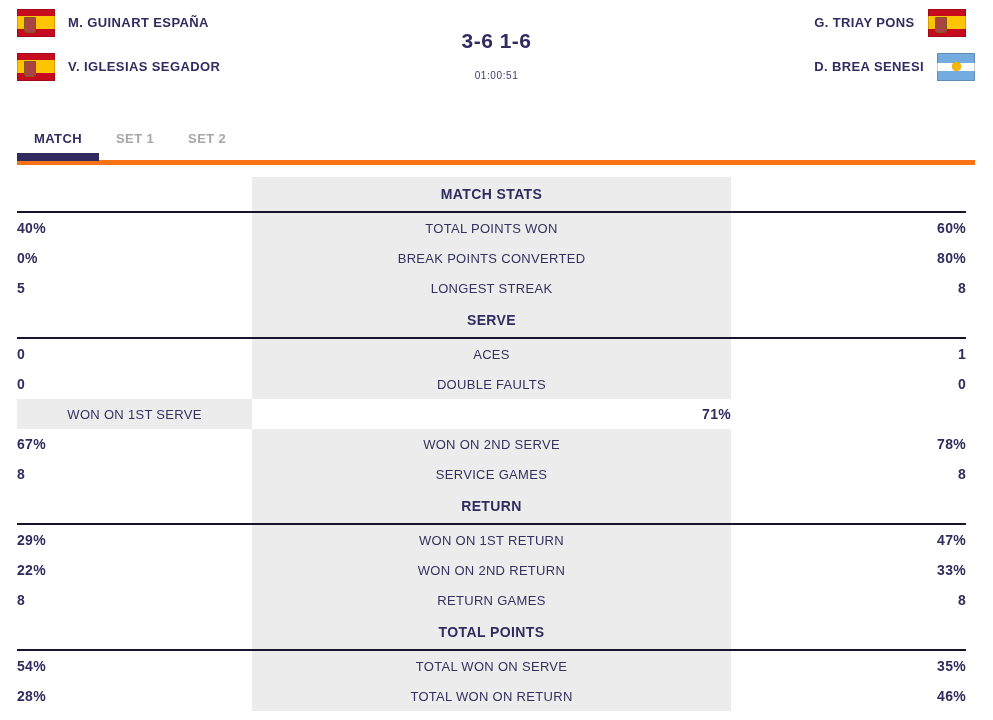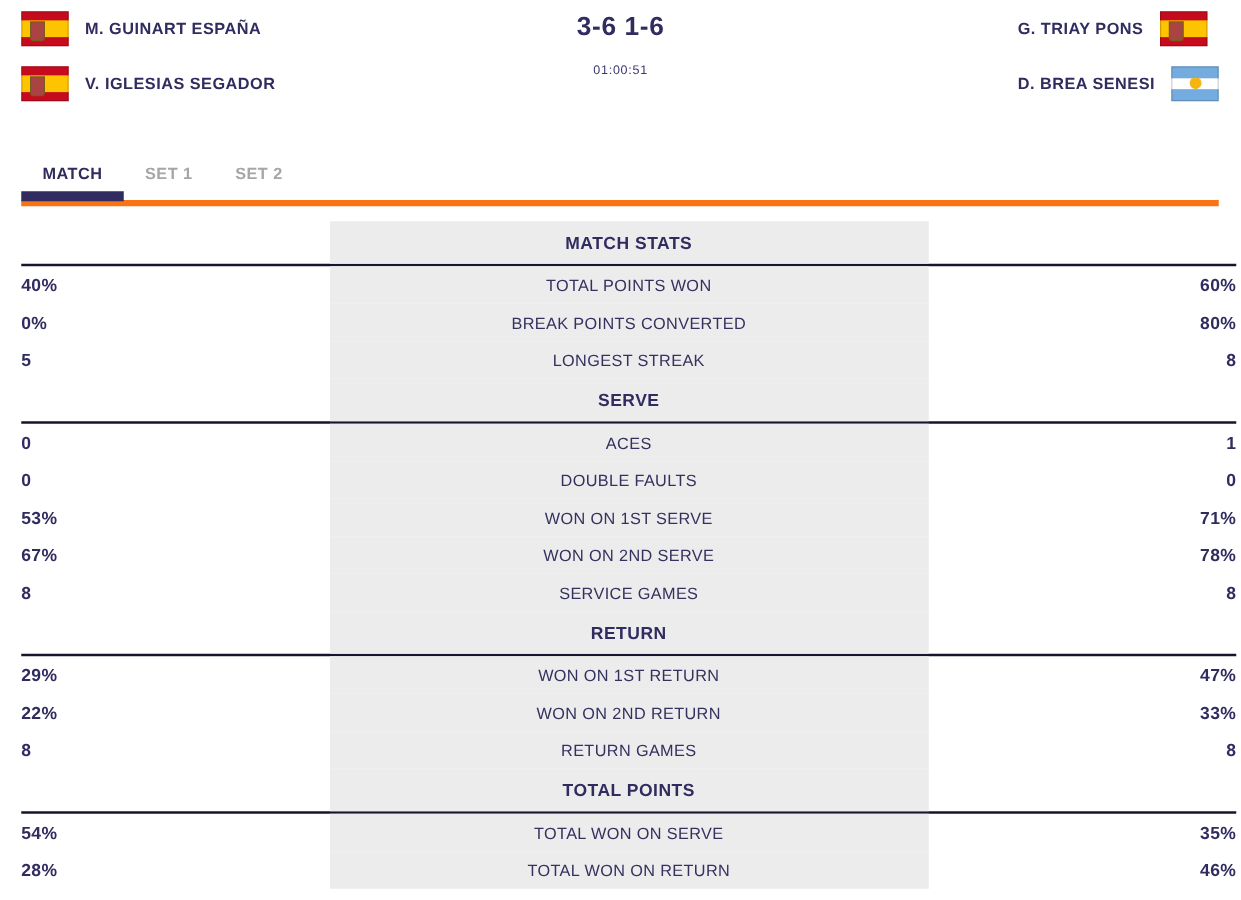--- a/index.html
+++ b/index.html
@@ -14,33 +14,33 @@
   .player { display:flex; align-items:center; gap:13px; height:29px; }
   .player-name { font-size:13px; font-weight:bold; color:#302c5f; letter-spacing:.4px; white-space:nowrap; }
   .flag { width:38px; height:28px; flex:0 0 auto; position:relative; border:1px solid rgba(0,0,0,.18); }
   .flag.spain { background:linear-gradient(#c60b1e 0 25%, #ffc400 25% 75%, #c60b1e 75% 100%); }
   .flag.spain::after { content:""; position:absolute; left:6px; top:7px; width:10px; height:14px;
     background:#a94442; border:1px solid #7a5c1e; border-radius:0 0 3px 3px; }
   .flag.argentina { background:linear-gradient(#74acdf 0 33%, #ffffff 33% 67%, #74acdf 67% 100%); }
   .flag.argentina::after { content:""; position:absolute; left:50%; top:50%; width:9px; height:9px;
     margin:-4.5px 0 0 -4.5px; border-radius:50%; background:#f6b40e; box-shadow:0 0 1px #d49a00; }
   .score-block { position:absolute; left:0; right:0; top:10px; text-align:center; pointer-events:none; }
-  .score { font-size:21px; font-weight:bold; color:#302c5f; letter-spacing:.5px; }
+  .score { font-size:21px; font-weight:bold; color:#302c5f; letter-spacing:.5px;margin-top:19px; }
   .duration { margin-top:17px; font-size:10px; font-weight:400; color:#3b3870; letter-spacing:.6px; }
 
   
   .tabs { display:flex; margin:19px 18px 0 17px; border-bottom:5px solid #f97316; }
   .tab { appearance:none; background:none; border:none; cursor:pointer; position:relative;
     font-family:inherit; font-size:13px; font-weight:bold; letter-spacing:.4px;
     color:#a6a6a6; padding:8px 17px 14px; }
   .tab.active { color:#302c5f; }
   .tab.active::after { content:""; position:absolute; left:0; right:0; bottom:-1px; height:8px; background:#302c5f; }
 
   
-  .stats { margin:12px 4px 0 17px; }
+  .stats { margin:12px 27px 0 17px; }
   .row { display:grid; grid-template-columns:1fr 479px 1fr; }
   .cell { display:flex; align-items:center; }
   .cell.mid { background:#ececec; justify-content:center; }
   .cell.left { justify-content:flex-start; }
   .cell.right { justify-content:flex-end; }
   .header-row { height:36px; border-bottom:2px solid #17152e; }
   .header-row .mid { font-size:14px; font-weight:bold; color:#302c5f; letter-spacing:.4px; }
   .stat-row { height:30px; }
   .stat-value { font-size:14px; font-weight:bold; color:#302c5f; letter-spacing:.3px; }
   .stat-label { font-size:13px; font-weight:400; color:#34315f; letter-spacing:.3px; }
@@ -145,23 +145,20 @@
           <span class="stat-value">0</span>
         </div>
         <div class="cell mid">
           <span class="stat-label">DOUBLE FAULTS</span>
         </div>
         <div class="cell right">
           <span class="stat-value">0</span>
         </div>
       </div>
       <div class="row stat-row">
-        <div class="cell left">
-          <span class="stat-value">53%</span>
-        </div>
         <div class="cell mid">
           <span class="stat-label">WON ON 1ST SERVE</span>
         </div>
         <div class="cell right">
           <span class="stat-value">71%</span>
         </div>
       </div>
       <div class="row stat-row">
         <div class="cell left">
           <span class="stat-value">67%</span>

